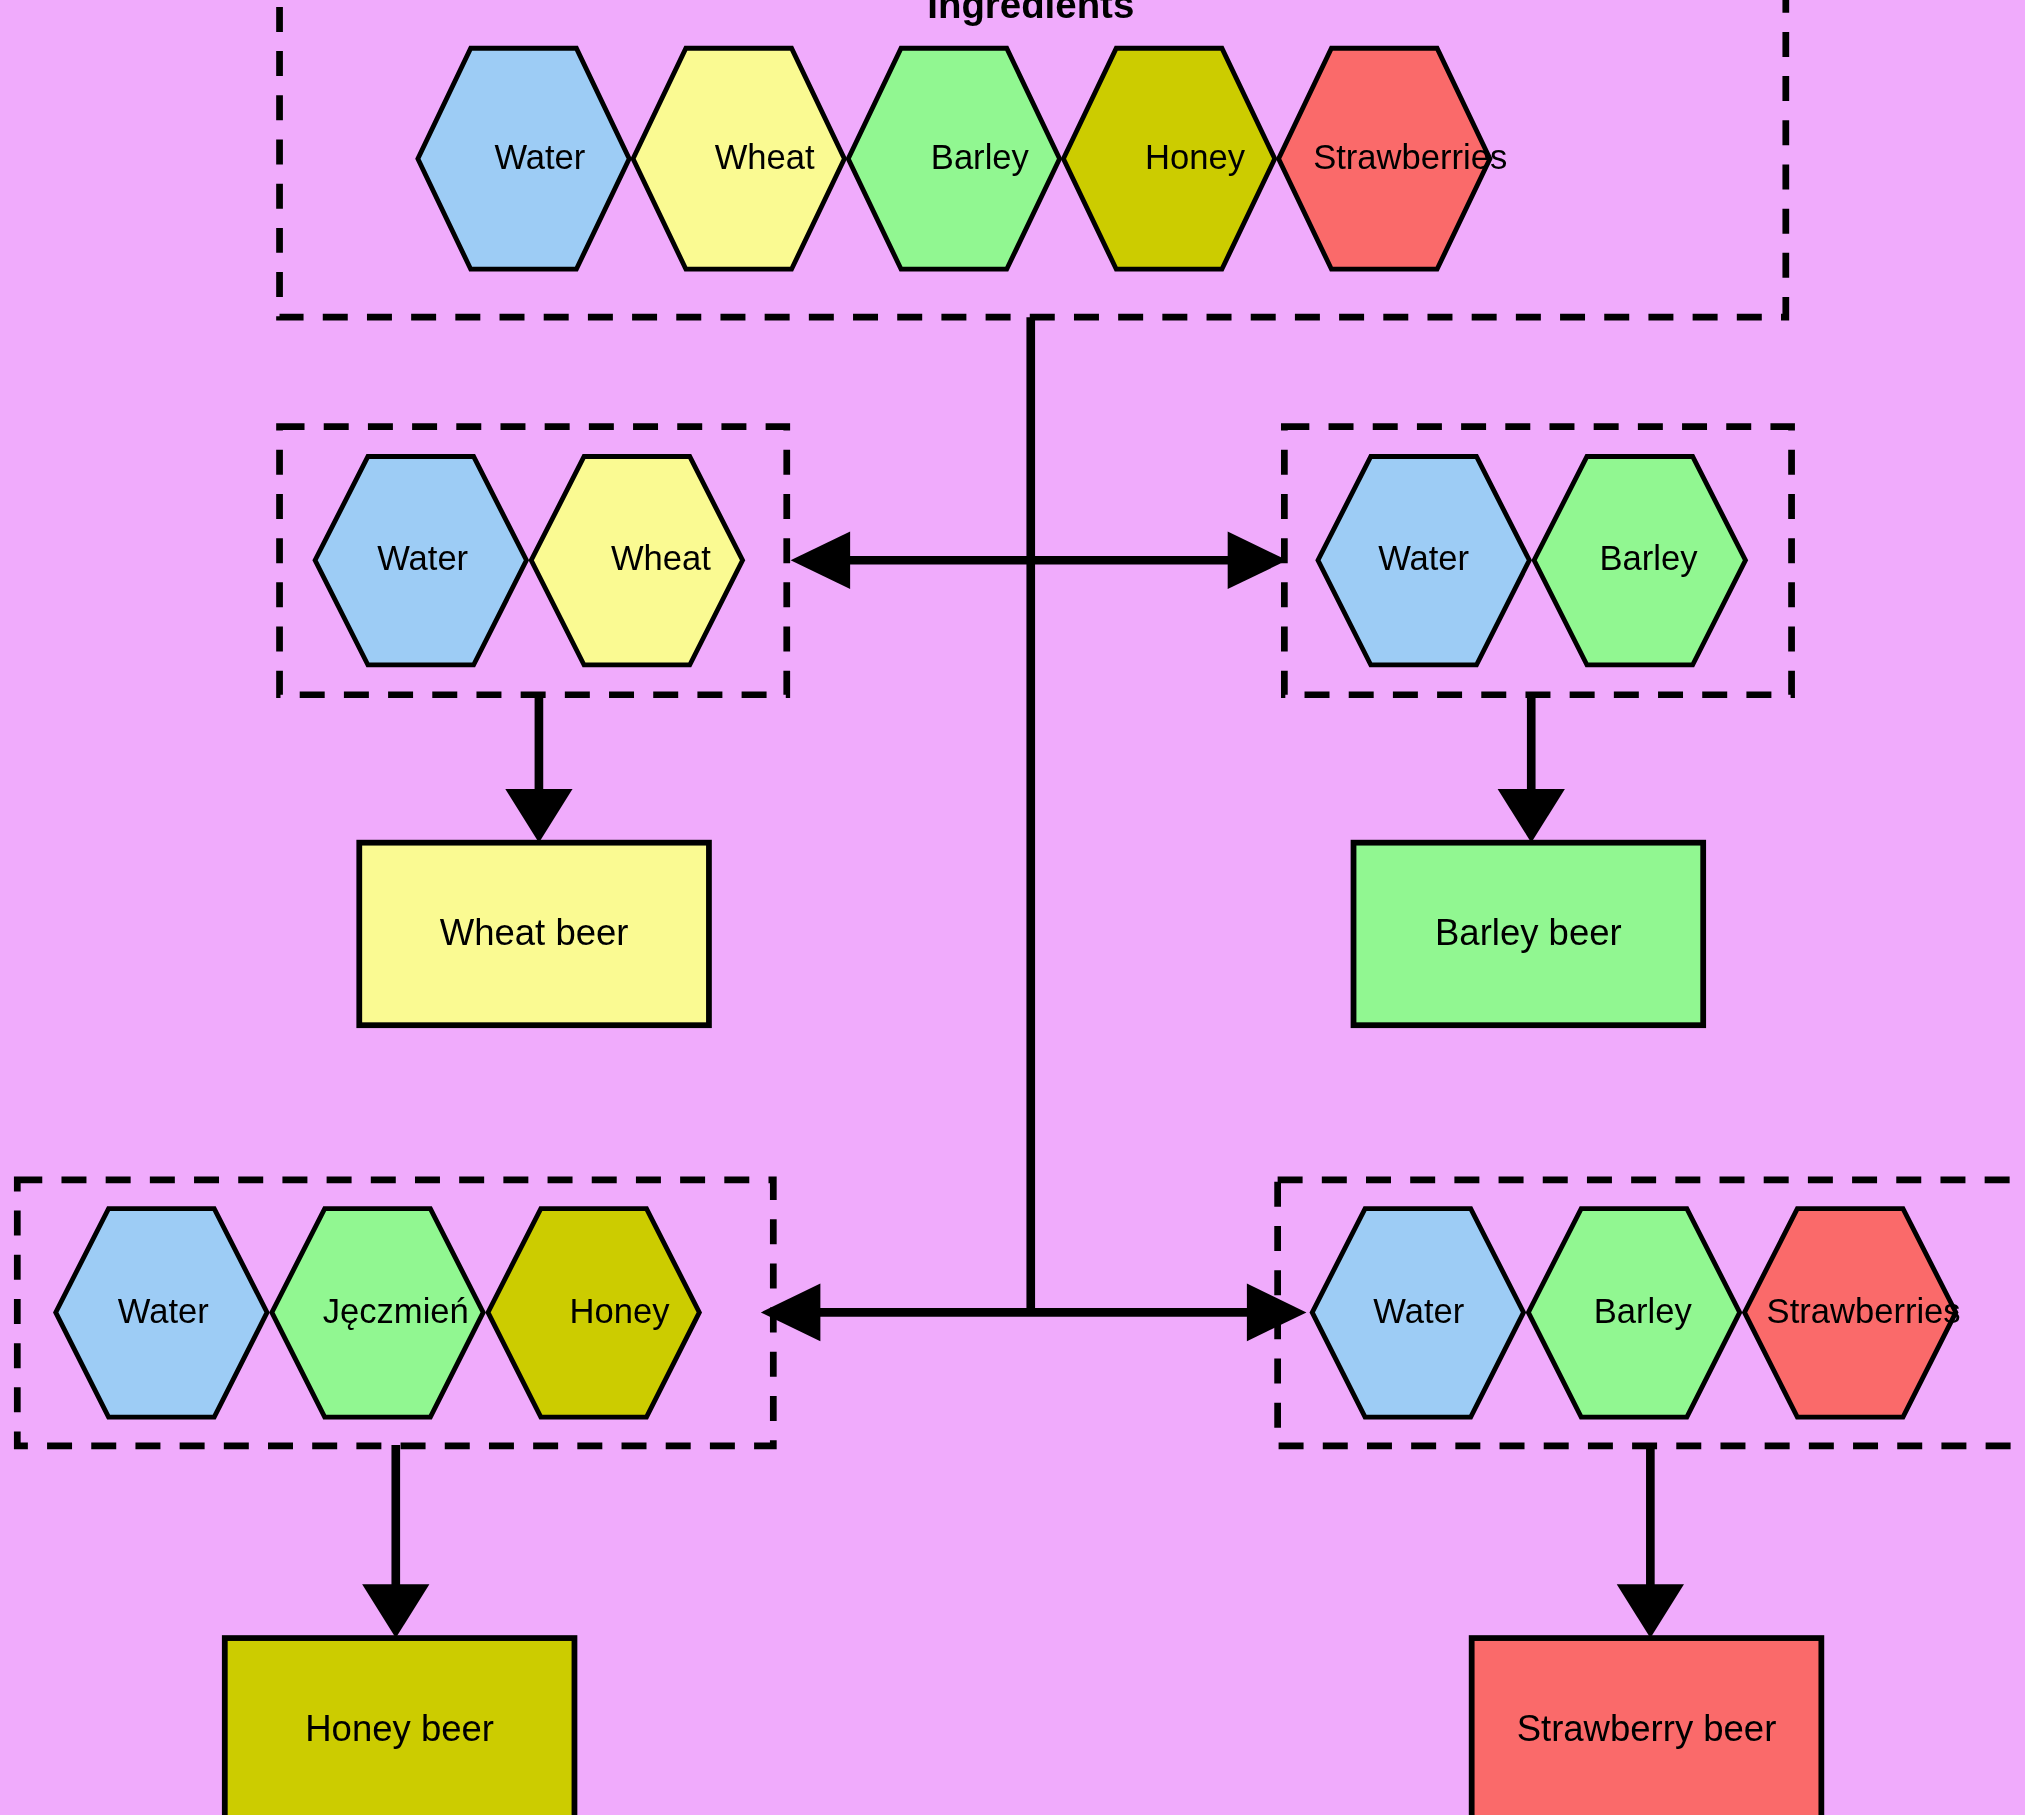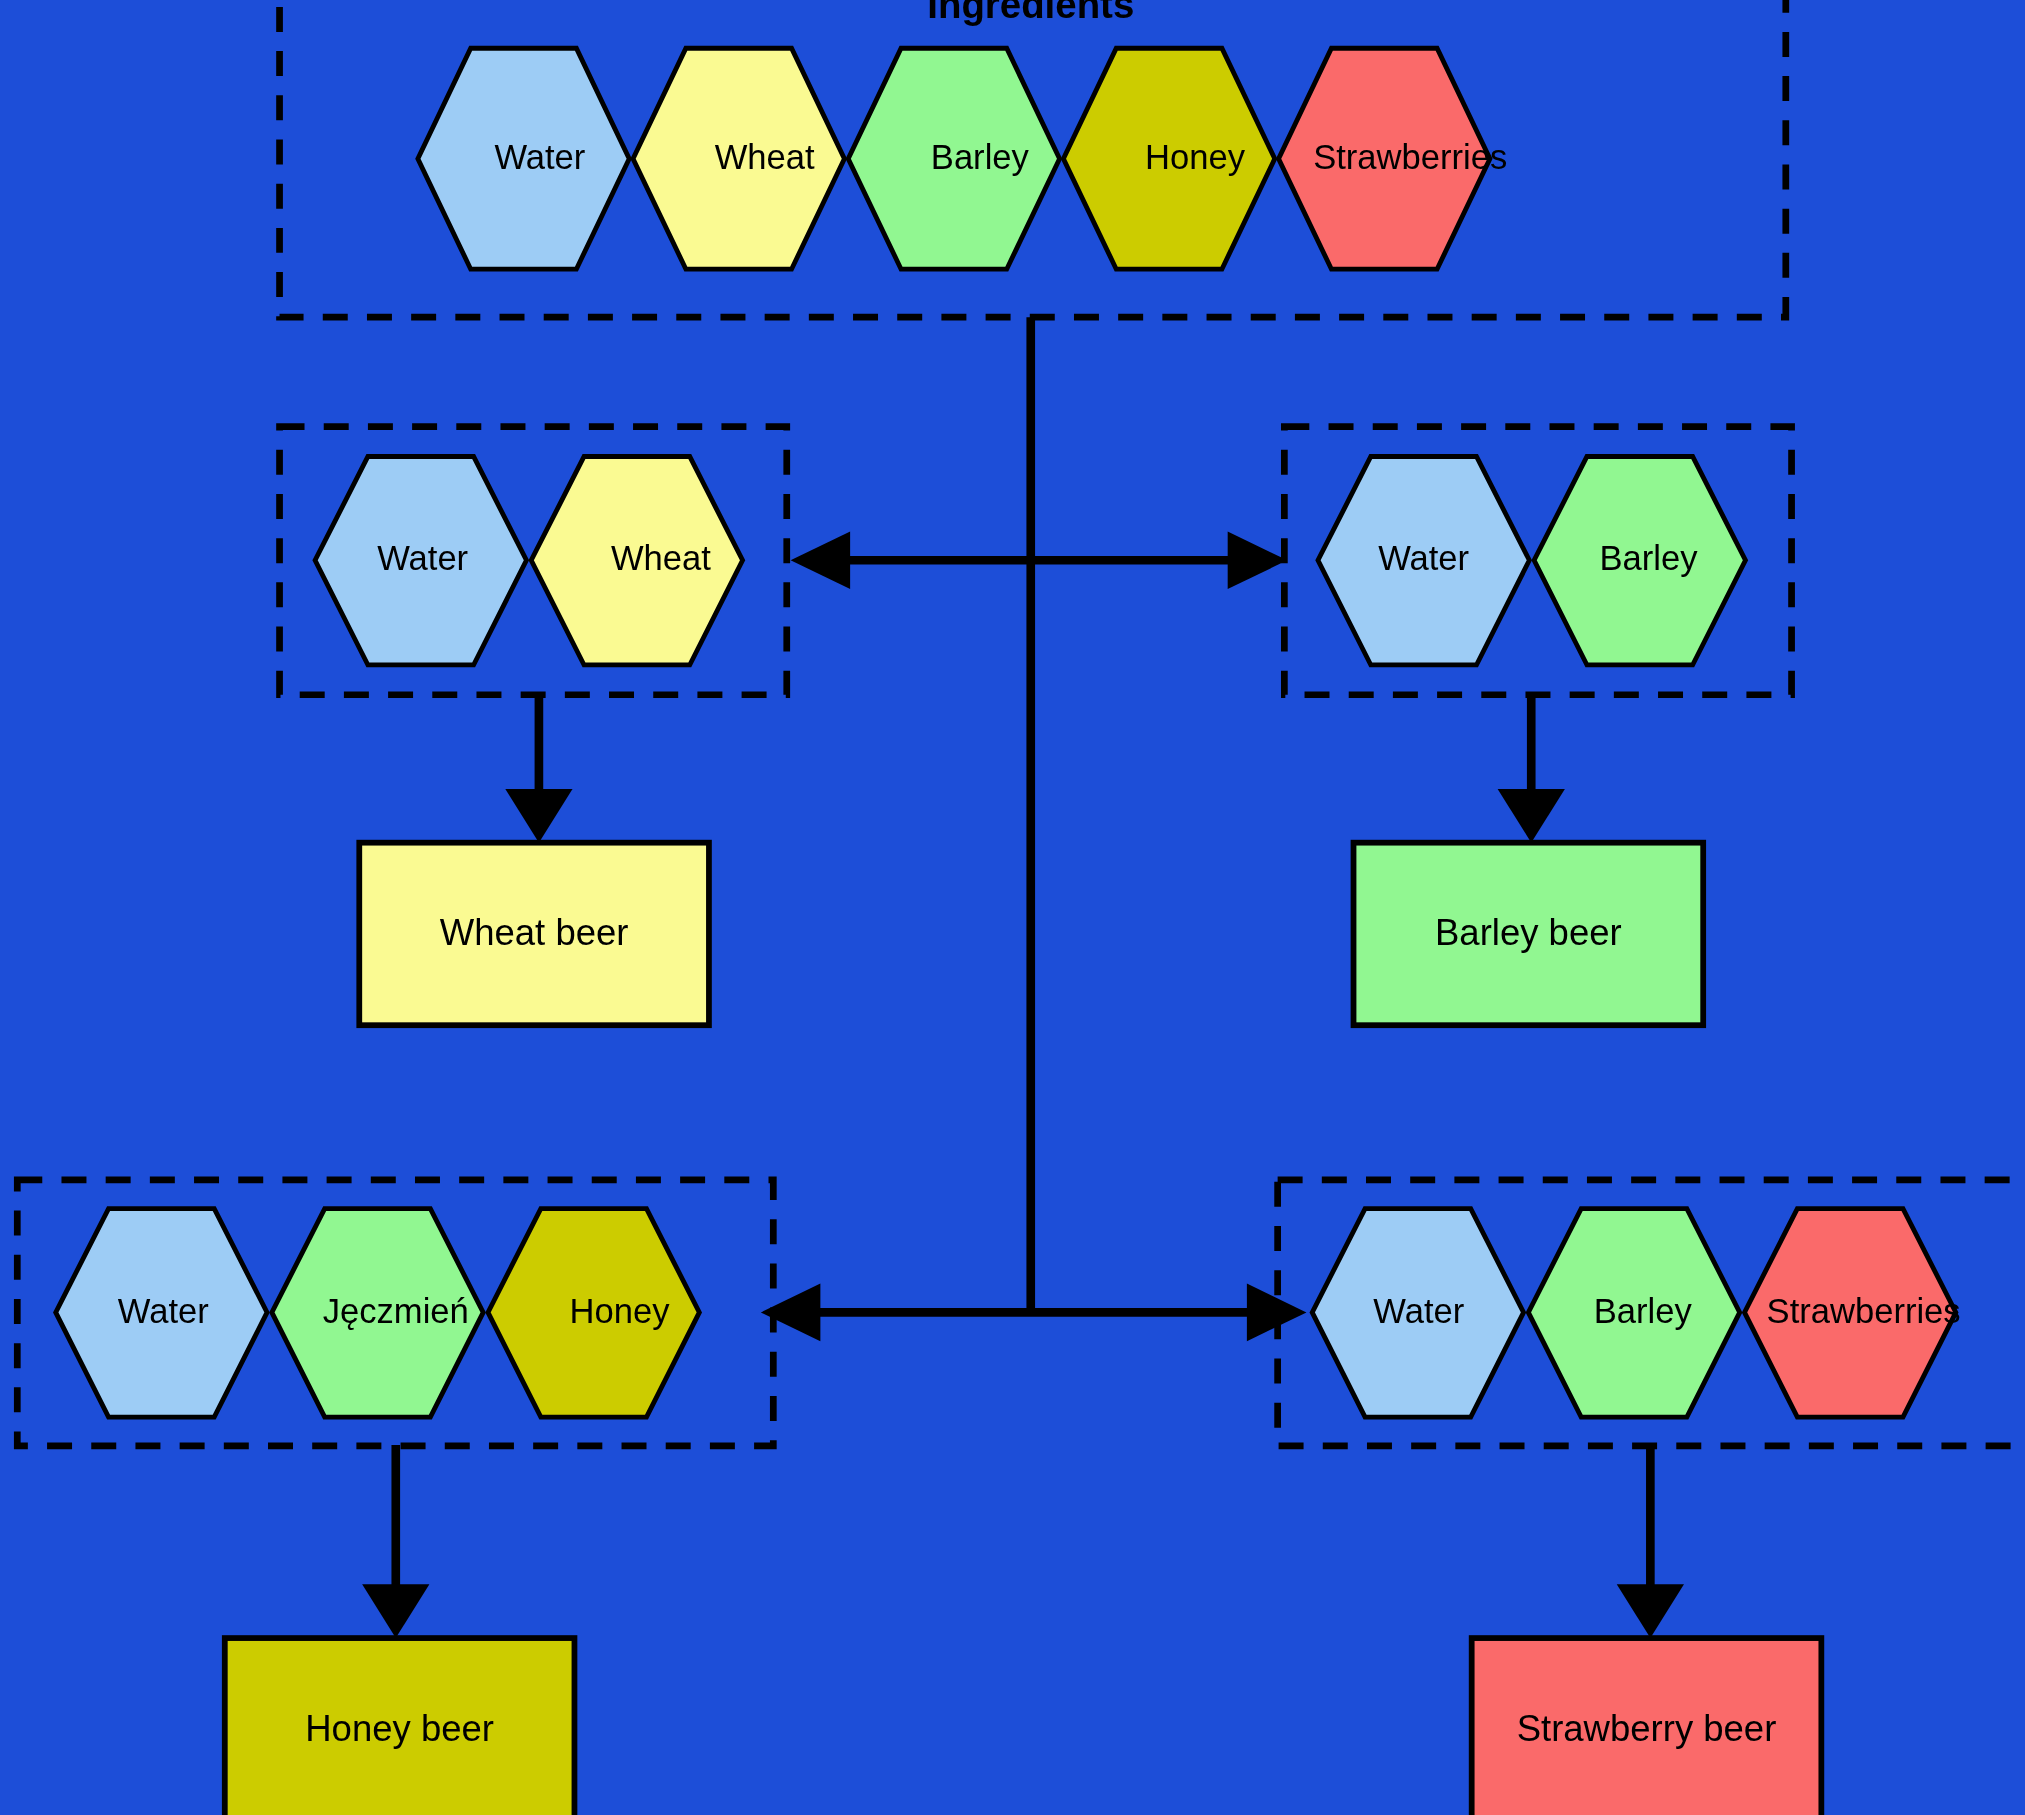--- a/index.html
+++ b/index.html
@@ -7,21 +7,21 @@
     padding: 0;
     background: #ffffff;
   }
   body {
     font-family: "Liberation Sans", sans-serif;
   }
   #stage {
     position: relative;
     width: 2025px;
     height: 1816px;
-    background: #1d4ed8;
+    background: #f0abfc;
     overflow: hidden;
   }
   #diagram-svg {
     position: absolute;
     left: 0;
     top: 0;
     width: 2025px;
     height: 1816px;
     display: block;
   }

